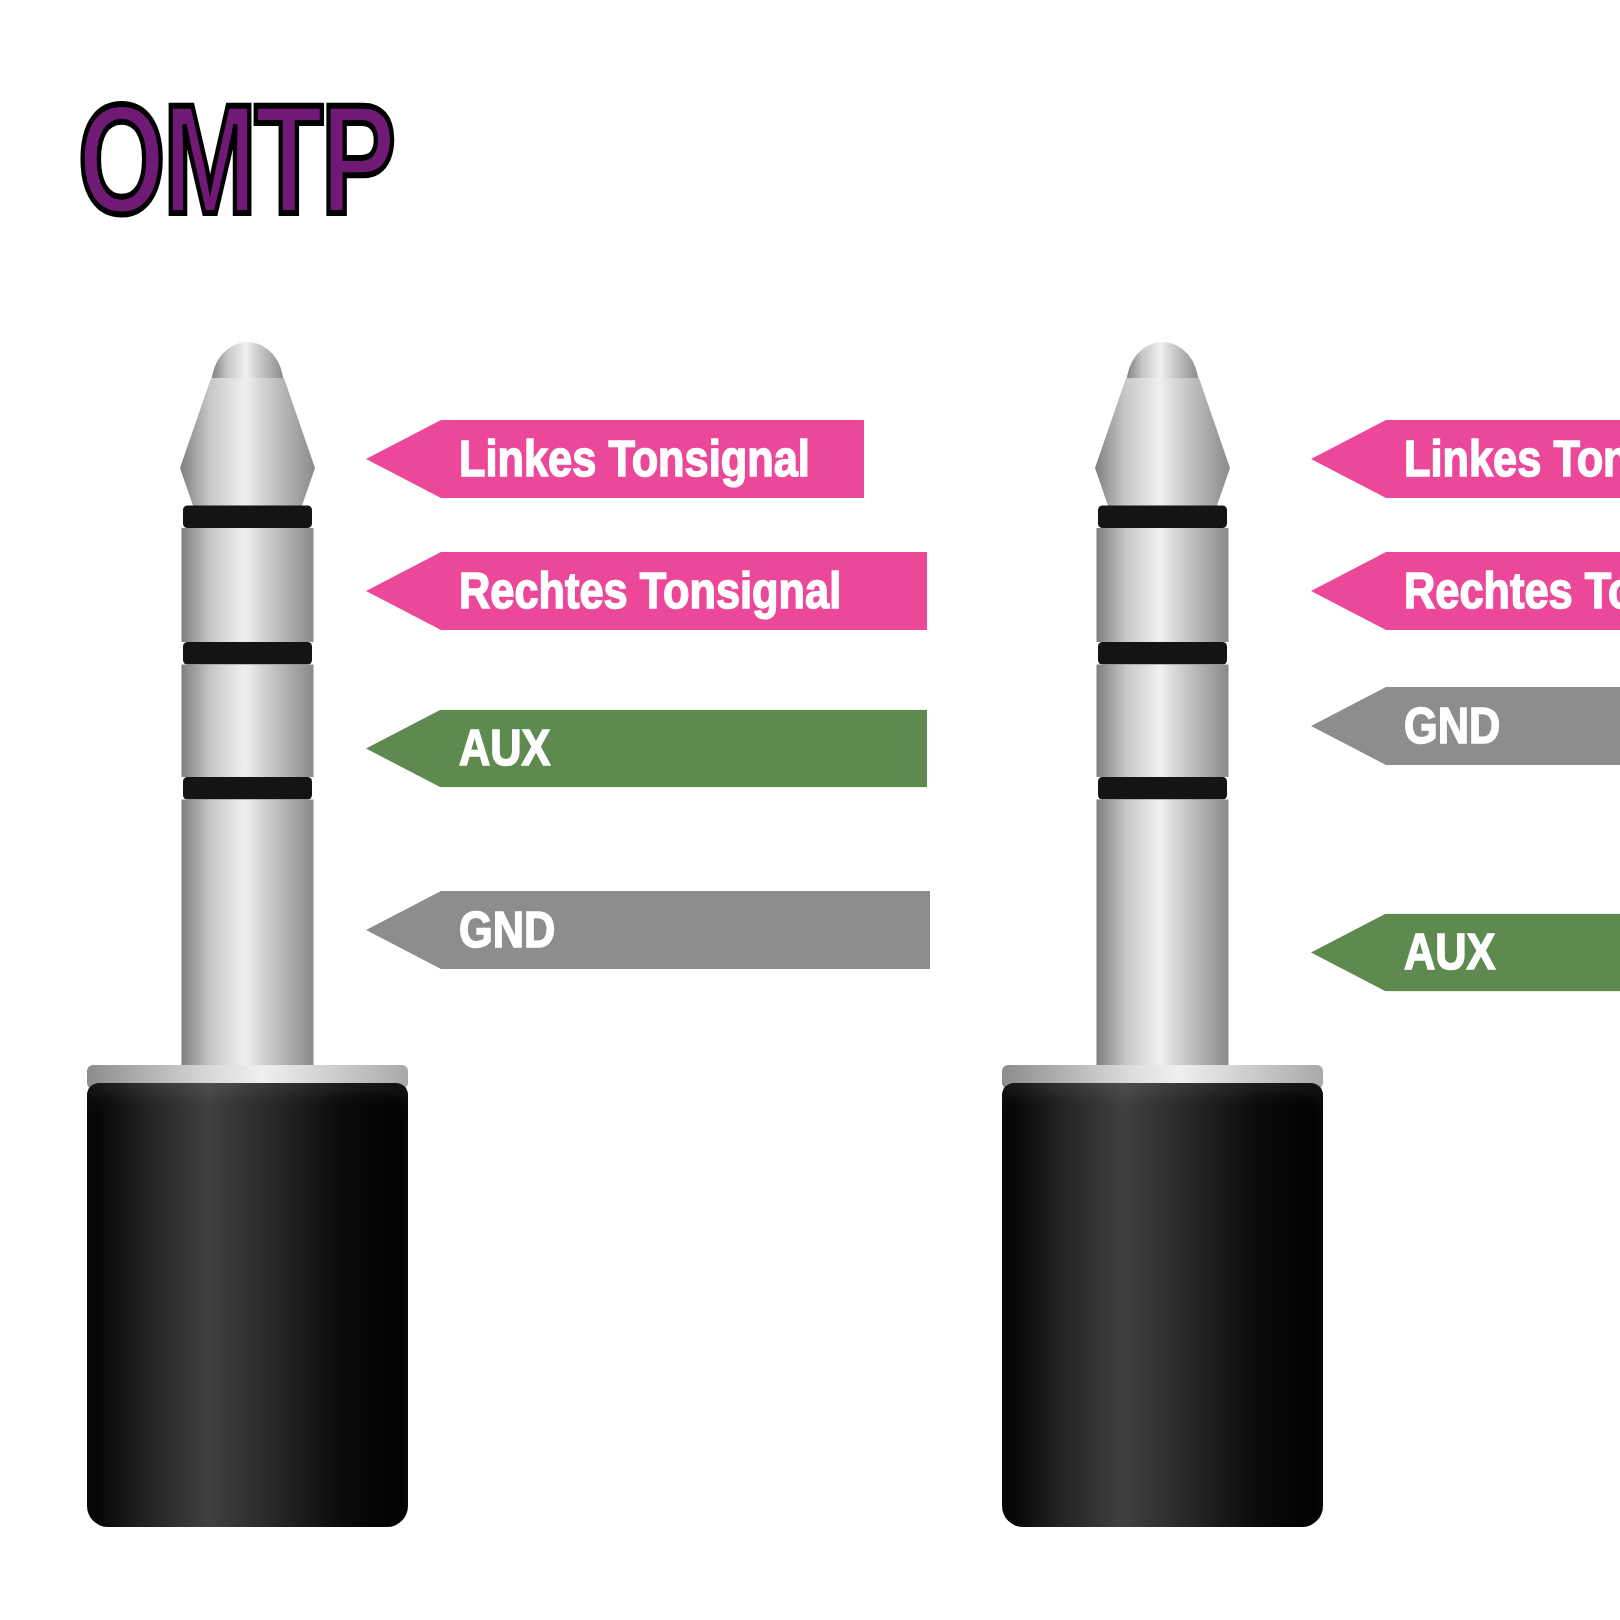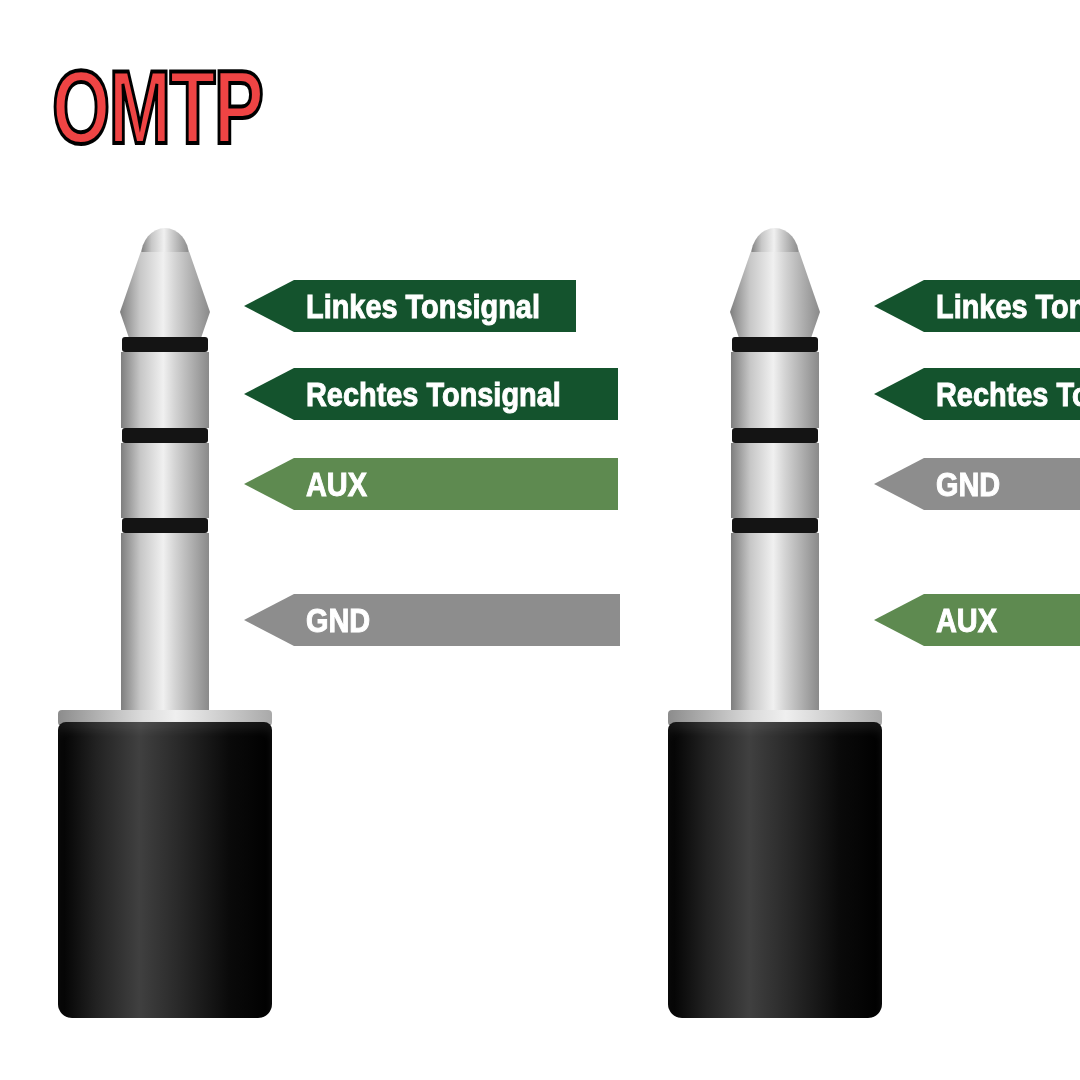--- a/index.html
+++ b/index.html
@@ -11,21 +11,21 @@
     overflow:hidden;
     font-family:"Liberation Sans", sans-serif;
   }
 
   
   .heading{
     position:absolute;
     top:55px;
     font-size:104px;
     font-weight:bold;
-    color:#ef4444;
+    color:#701a75;
     line-height:1;
     letter-spacing:-2px;
   }
   .heading span{
     display:inline-block;
     transform:scaleX(0.72);
     transform-origin:left center;
     -webkit-text-stroke:4px #000;
   }
   #heading-left{left:52px;}
@@ -88,22 +88,22 @@
   }
   .arrow .lbl{
     color:#ffffff;
     font-size:34px;
     font-weight:bold;
     white-space:nowrap;
     transform:scaleX(0.85);
     transform-origin:left center;
     -webkit-text-stroke:1px #ffffff;
   }
-  .arrow-blue{background:#14532d;}
-  .arrow-green{background:#5e8a50;}
+  .arrow-blue{background:#ec4899;}
+  .arrow-green{background:#5e8a50;margin-top:15px;}
   .arrow-gray{background:#8d8d8d;}
 
   
   .col-left .a1{left:244px; top:280px; width:332px;}
   .col-left .a2{left:244px; top:368px; width:374px;}
   .col-left .a3{left:244px; top:458px; width:374px;}
   .col-left .a4{left:244px; top:594px; width:376px;}
 
   
   .col-right .a1{left:874px; top:280px; width:374px;}

